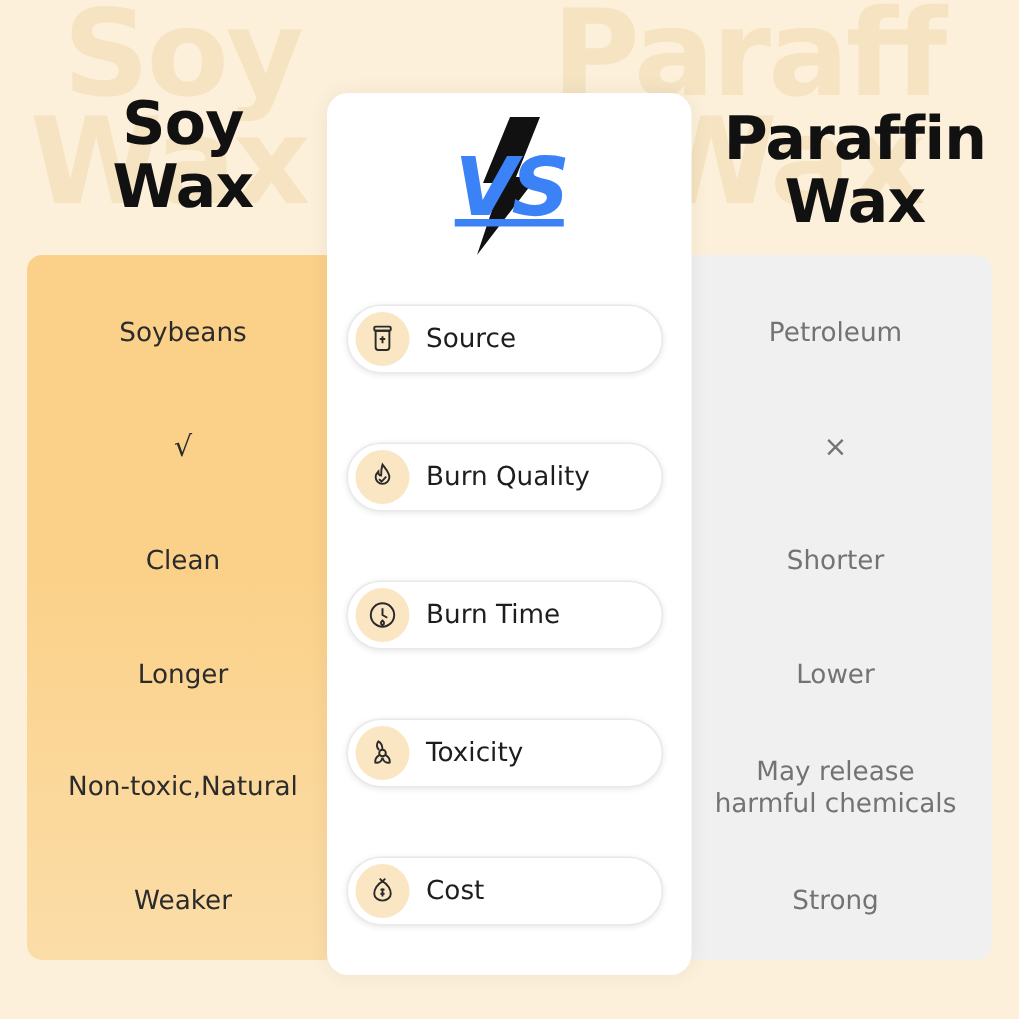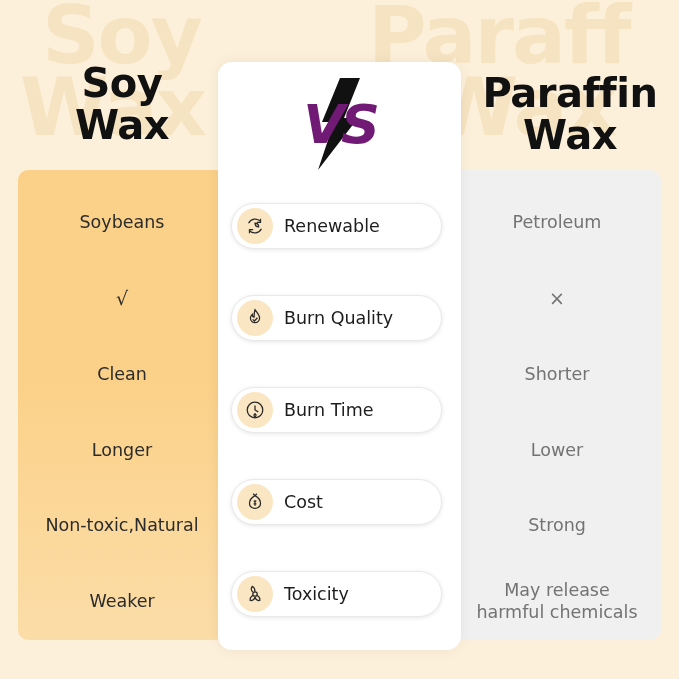--- a/index.html
+++ b/index.html
@@ -134,24 +134,25 @@
     width: 243px;
     height: 96px;
     display: flex;
     align-items: center;
     justify-content: center;
   }
   .vs-text {
     font-size: 54px;
     font-weight: bold;
     font-style: italic;
-    color: #701a75;
+    color: #3b82f6;
     letter-spacing: -4px;
     position: relative;
     z-index: 2;
+    text-decoration: underline;
   }
 
   .pill-list {
     position: absolute;
     left: 0;
     top: 108px;
     width: 243px;
     height: 470px;
     display: flex;
     flex-direction: column;
@@ -216,22 +217,22 @@
     <div class="panel-row">Weaker</div>
   </div>
 </div>
 
 <div class="panel panel-right">
   <div class="panel-rows">
     <div class="panel-row">Petroleum</div>
     <div class="panel-row check-row">×</div>
     <div class="panel-row">Shorter</div>
     <div class="panel-row">Lower</div>
+    <div class="panel-row">May release<br>harmful chemicals</div>
     <div class="panel-row">Strong</div>
-    <div class="panel-row">May release<br>harmful chemicals</div>
   </div>
 </div>
 
 <div class="head head-left">
   <div>Soy</div>
   <div>Wax</div>
 </div>
 <div class="head head-right">
   <div>Paraffin</div>
   <div>Wax</div>
@@ -241,35 +242,33 @@
 
   <div class="vs-wrap">
     <svg width="243" height="96" viewBox="0 0 243 96" style="position:absolute;left:0;top:0;">
       <path d="M122 2 L104 46 L116 46 L100 94 L140 42 L126 42 L142 2 Z" fill="#111111"></path>
     </svg>
     <span class="vs-text">VS</span>
   </div>
 
   <div class="pill-list">
 
-
-    <div class="pill-slot">
-      <div class="pill">
-        <span class="pill-icon">
-          <svg width="22" height="22" viewBox="0 0 24 24" fill="none" stroke="#2a2a2a" stroke-width="1.4">
-            <path d="M5 9 a8 8 0 0 1 13 -2"></path>
-            <path d="M19 15 a8 8 0 0 1 -13 2"></path>
-            <path d="M18 4 v4 h-4"></path>
-            <path d="M6 20 v-4 h4"></path>
-            <path d="M12 9 c3 0 4 2 4 4 c-3 0 -4 -2 -4 -4 Z"></path>
-          </svg>
-        </span>
-        <span class="pill-label">Renewable</span>
-      </div>
-    </div>
+    <div class="pill-slot">
+      <div class="pill">
+        <span class="pill-icon">
+          <svg width="22" height="22" viewBox="0 0 24 24" fill="none" stroke="#2a2a2a" stroke-width="1.4">
+            <rect x="6" y="3" width="12" height="3" rx="1"></rect>
+            <path d="M7 6 h10 v12 a2 2 0 0 1 -2 2 H9 a2 2 0 0 1 -2 -2 Z"></path>
+            <path d="M12 10 v5 M10 12 h4"></path>
+          </svg>
+        </span>
+        <span class="pill-label">Source</span>
+      </div>
+    </div>
+
 
     <div class="pill-slot">
       <div class="pill">
         <span class="pill-icon">
           <svg width="22" height="22" viewBox="0 0 24 24" fill="none" stroke="#2a2a2a" stroke-width="1.4">
             <path d="M12 3 c3 4 5 6 5 9 a5 5 0 0 1 -10 0 c0 -2 1 -3 2 -4 c0 2 1 3 2 3 c0 -3 0 -5 1 -8 Z"></path>
             <path d="M9.5 13.5 l1.8 1.8 l3.4 -3.6"></path>
           </svg>
         </span>
         <span class="pill-label">Burn Quality</span>
@@ -279,45 +278,45 @@
     <div class="pill-slot">
       <div class="pill">
         <span class="pill-icon">
           <svg width="22" height="22" viewBox="0 0 24 24" fill="none" stroke="#2a2a2a" stroke-width="1.4">
             <circle cx="12" cy="12" r="8.5"></circle>
             <path d="M12 7 v5 l3.5 2"></path>
             <path d="M12 16 c1.4 1.2 1.6 2.4 0 3.6 c-1.6 -1.2 -1.4 -2.4 0 -3.6 Z"></path>
           </svg>
         </span>
         <span class="pill-label">Burn Time</span>
-      </div>
-    </div>
-
-    <div class="pill-slot">
-      <div class="pill">
-        <span class="pill-icon">
-          <svg width="22" height="22" viewBox="0 0 24 24" fill="none" stroke="#2a2a2a" stroke-width="1.4">
-            <path d="M10 3 l2 2 l2 -2"></path>
-            <path d="M12 5 c-4 2 -6 6 -6 9 a6 5 0 0 0 12 0 c0 -3 -2 -7 -6 -9 Z"></path>
-            <path d="M12 10 v6 M10.5 11 h3 M10.5 14 h3"></path>
-          </svg>
-        </span>
-        <span class="pill-label">Cost</span>
       </div>
     </div>
 
     <div class="pill-slot">
       <div class="pill">
         <span class="pill-icon">
           <svg width="22" height="22" viewBox="0 0 24 24" fill="none" stroke="#2a2a2a" stroke-width="1.4">
             <circle cx="12" cy="12" r="2.4"></circle>
             <path d="M12 9.6 c0 -3 -1 -5 -3 -6 c-1.6 2 -1.4 4.6 0.6 6.2"></path>
             <path d="M10 13.4 c-2.6 1.5 -3.6 3.4 -3.2 5.6 c2.5 0.5 4.6 -1 5.2 -3.5"></path>
             <path d="M14 13.4 c2.6 1.5 3.6 3.4 3.2 5.6 c-2.5 0.5 -4.6 -1 -5.2 -3.5"></path>
           </svg>
         </span>
         <span class="pill-label">Toxicity</span>
       </div>
     </div>
 
+    <div class="pill-slot">
+      <div class="pill">
+        <span class="pill-icon">
+          <svg width="22" height="22" viewBox="0 0 24 24" fill="none" stroke="#2a2a2a" stroke-width="1.4">
+            <path d="M10 3 l2 2 l2 -2"></path>
+            <path d="M12 5 c-4 2 -6 6 -6 9 a6 5 0 0 0 12 0 c0 -3 -2 -7 -6 -9 Z"></path>
+            <path d="M12 10 v6 M10.5 11 h3 M10.5 14 h3"></path>
+          </svg>
+        </span>
+        <span class="pill-label">Cost</span>
+      </div>
+    </div>
+
 
   </div>
 </div>
 
 </body></html>

